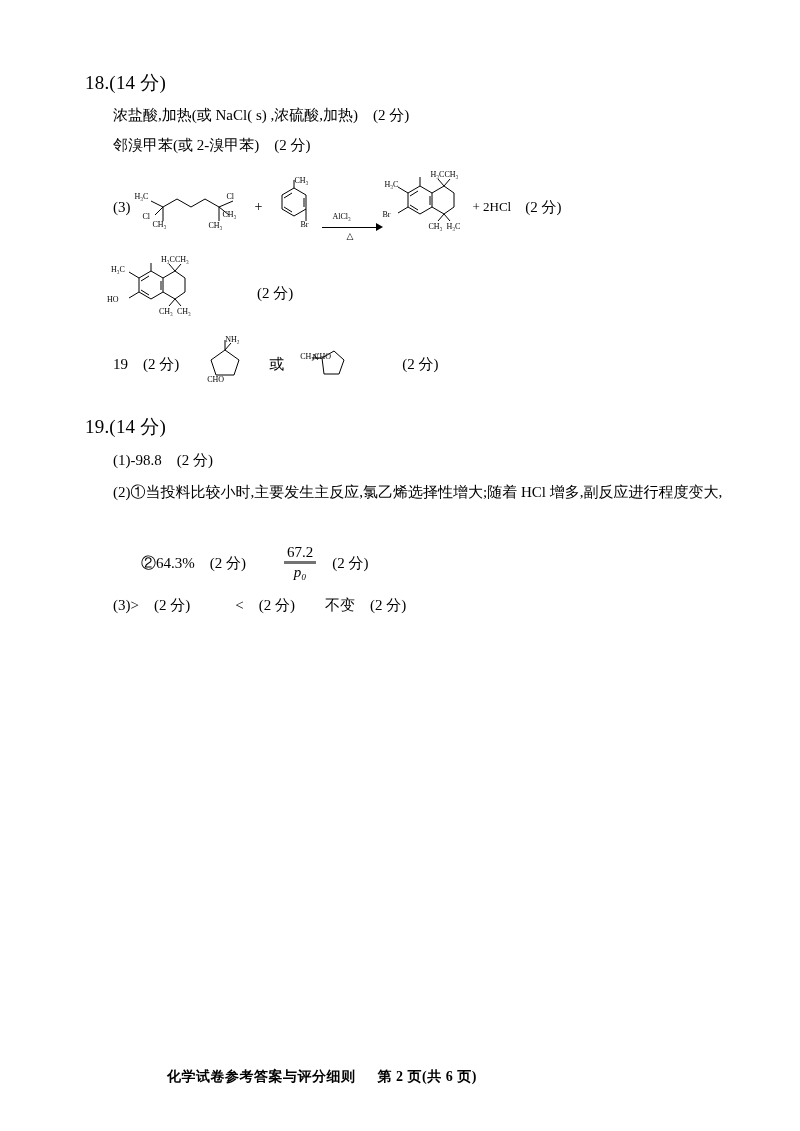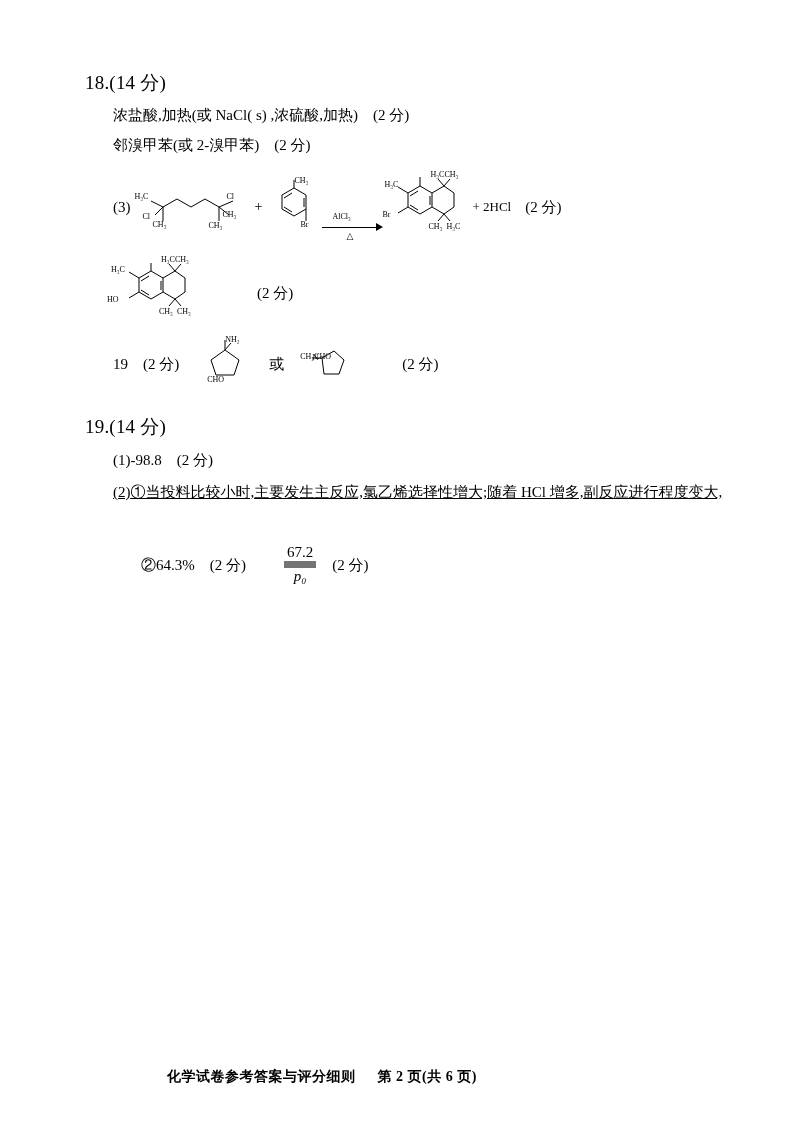--- a/index.html
+++ b/index.html
@@ -95,21 +95,21 @@
   .frac {
     display: inline-block;
     text-align: center;
     vertical-align: middle;
     line-height: 1.15;
     font-size: 15px;
   }
   .frac .num { display: block; padding: 0 3px; }
   .frac .den {
     display: block;
-    border-top: 7px solid #737373;
+    border-top: 3px solid #737373;
     padding: 0 3px;
     font-style: italic;
   }
 
   .footer {
     position: absolute;
     left: 0;
     top: 1068px;
     width: 644px;
     text-align: center;
@@ -271,32 +271,33 @@
       </span>
 
       <span class="line" style="padding-left:22px;">(2 分)</span>
     </div>
   </div>
 
   <div class="block q-head" style="left:85px; top:414px;">19.(14 分)</div>
 
   <div class="block line" style="left:113px; top:449px;">(1)-98.8　(2 分)</div>
 
-  <div class="block line" style="left:113px; top:481px;text-decoration:underline;">(2)①当投料比较小时,主要发生主反应,氯乙烯选择性增大;随着 HCl 增多,副反应进行程度变大,</div>
+  <div class="block line" style="left:113px; top:481px;">(2)①当投料比较小时,主要发生主反应,氯乙烯选择性增大;随着 HCl 增多,副反应进行程度变大,</div>
 
   <div class="block" style="left:141px; top:544px;">
     <div class="rxn-row">
       <span class="line">②64.3%　(2 分)</span>
       <span class="frac" style="margin-left:34px;">
         <span class="num">67.2</span>
         <span class="den">p₀</span>
       </span>
       <span class="line" style="margin-left:12px;">(2 分)</span>
     </div>
   </div>
 
+  <div class="block line" style="left:113px; top:594px;">(3)&gt;　(2 分)　　　&lt;　(2 分)　　不变　(2 分)</div>
 
   <div class="footer">
     <span>化学试卷参考答案与评分细则</span>
     <span class="pg" style="padding-left:18px;">第 2 页(共 6 页)</span>
   </div>
 
 </div>
 
 </body></html>

